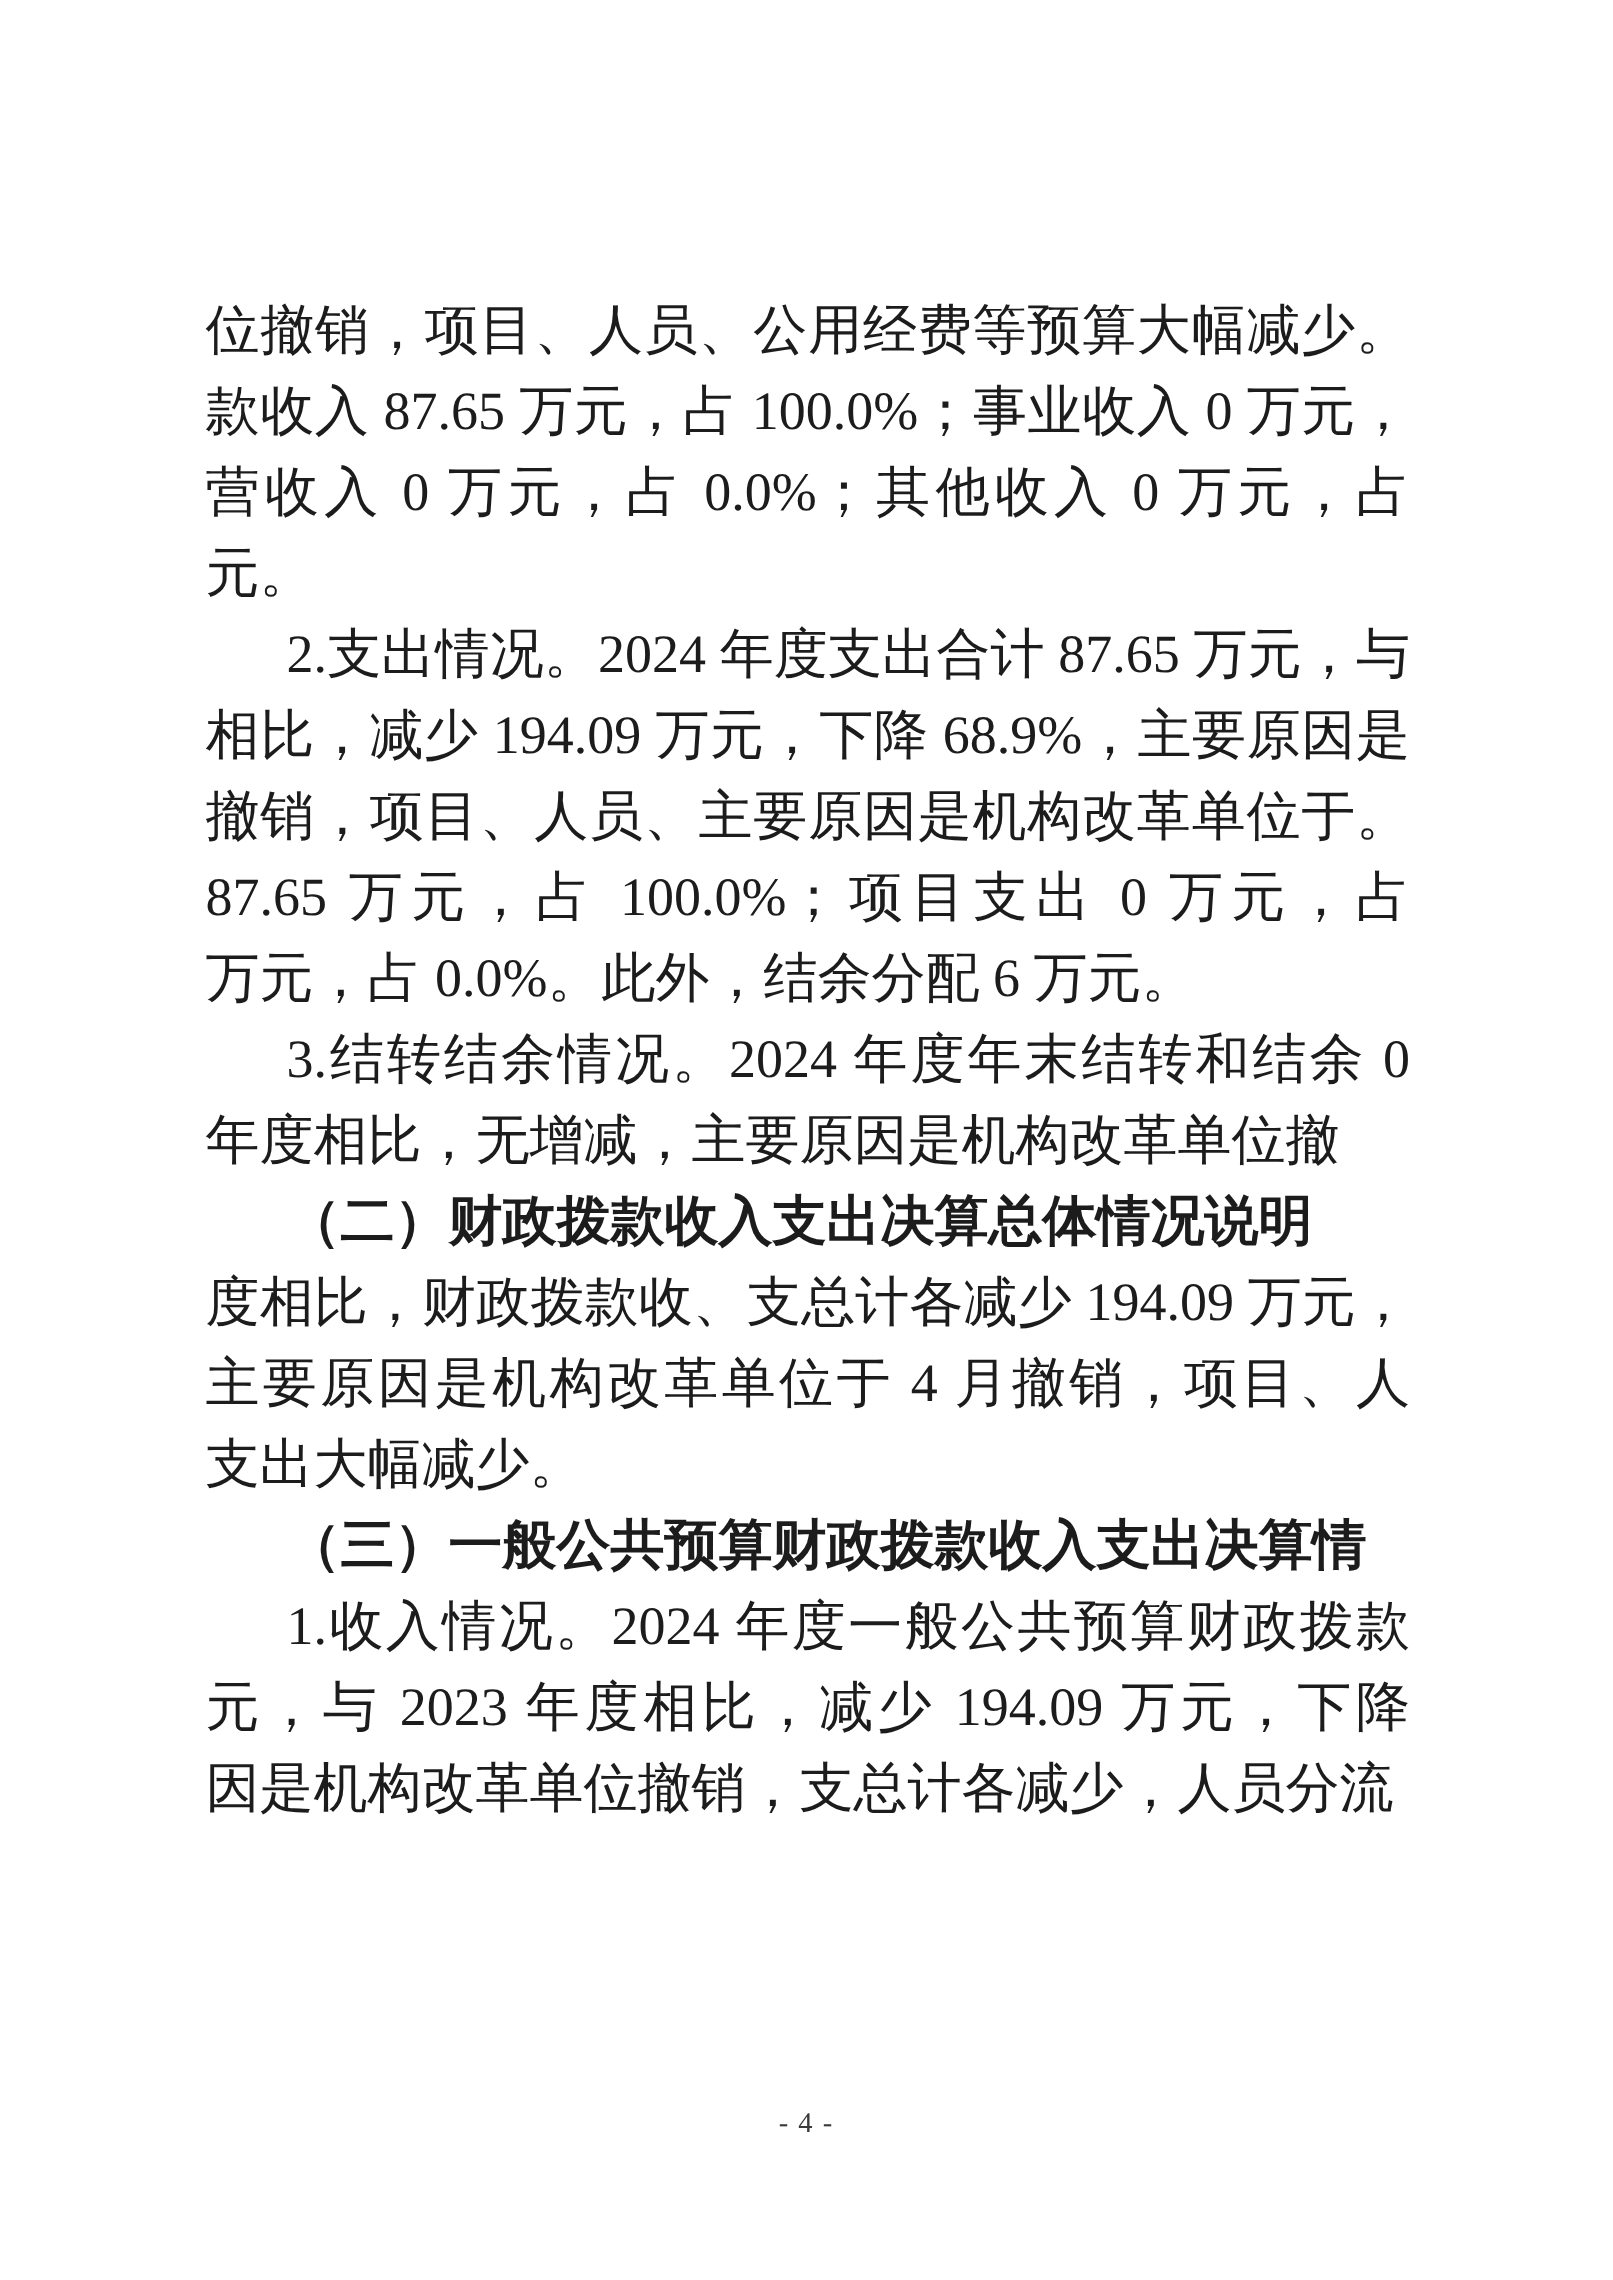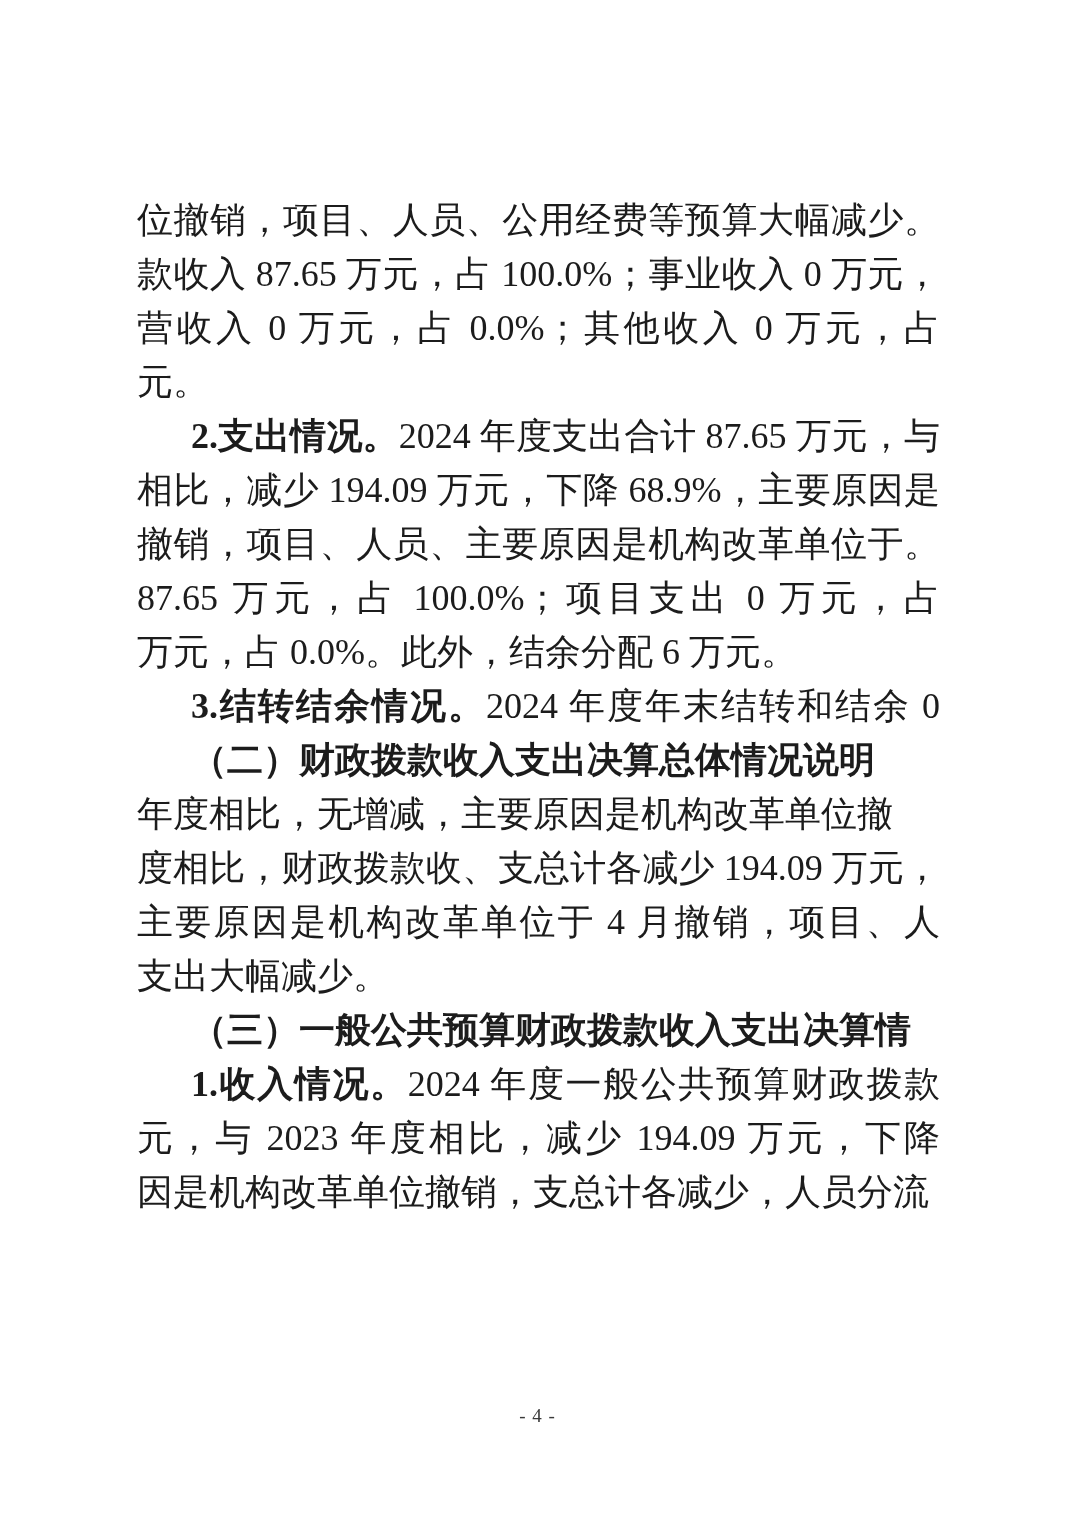--- a/index.html
+++ b/index.html
@@ -33,21 +33,21 @@
     text-align: justify;
     text-align-last: justify;
   }
   .line.ind {
     text-indent: 54px;
   }
   .line.heading {
     font-weight: 600;
   }
   .b {
-    font-weight: bold;
+    font-weight: normal;
   }
   .footer {
     position: absolute;
     left: 0;
     top: 1405px;
     width: 1075px;
     text-align: center;
     font-size: 19px;
     color: #3a3a3a;
     letter-spacing: 1px;
@@ -61,22 +61,22 @@
       <div class="line j"><span>位撤销，项目、人员、公用经费等预算大幅减少。其中：财政拨</span></div>
       <div class="line j"><span>款收入 87.65 万元，占 100.0%；事业收入 0 万元，占 0.0%；经</span></div>
       <div class="line j"><span>营收入 0 万元，占 0.0%；其他收入 0 万元，占 0.0%。此外，使</span></div>
       <div class="line"><span>元。</span></div>
       <div class="line j ind"><span class="b">2.支出情况。</span><span>2024 年度支出合计 87.65 万元，与 2023 年度</span></div>
       <div class="line j"><span>相比，减少 194.09 万元，下降 68.9%，主要原因是机构改革单位</span></div>
       <div class="line j"><span>撤销，项目、人员、主要原因是机构改革单位于。其中：基本支出</span></div>
       <div class="line j"><span>87.65 万元，占 100.0%；项目支出 0 万元，占 0.0%；经营支出 0</span></div>
       <div class="line"><span>万元，占 0.0%。此外，结余分配 6 万元。</span></div>
       <div class="line j ind"><span class="b">3.结转结余情况。</span><span>2024 年度年末结转和结余 0 万元，与 2023</span></div>
+      <div class="line"><span>年度相比，无增减，主要原因是机构改革单位撤销，无结转情况。</span></div>
       <div class="line ind heading"><span>（二）财政拨款收入支出决算总体情况说明</span></div>
-      <div class="line"><span>年度相比，无增减，主要原因是机构改革单位撤销，无结转情况。</span></div>
       <div class="line j"><span>度相比，财政拨款收、支总计各减少 194.09 万元，下降 68.9%。</span></div>
       <div class="line j"><span>主要原因是机构改革单位于 4 月撤销，项目、人员、公用经费等</span></div>
       <div class="line"><span>支出大幅减少。</span></div>
       <div class="line ind heading"><span>（三）一般公共预算财政拨款收入支出决算情况说明</span></div>
       <div class="line j ind"><span class="b">1.收入情况。</span><span>2024 年度一般公共预算财政拨款收入 87.65 万</span></div>
       <div class="line j"><span>元，与 2023 年度相比，减少 194.09 万元，下降 20.8%。主要原</span></div>
       <div class="line"><span>因是机构改革单位撤销，支总计各减少，人员分流到其他单位。</span></div>
     </div>
   <div class="footer">- 4 -</div>
 </div>

